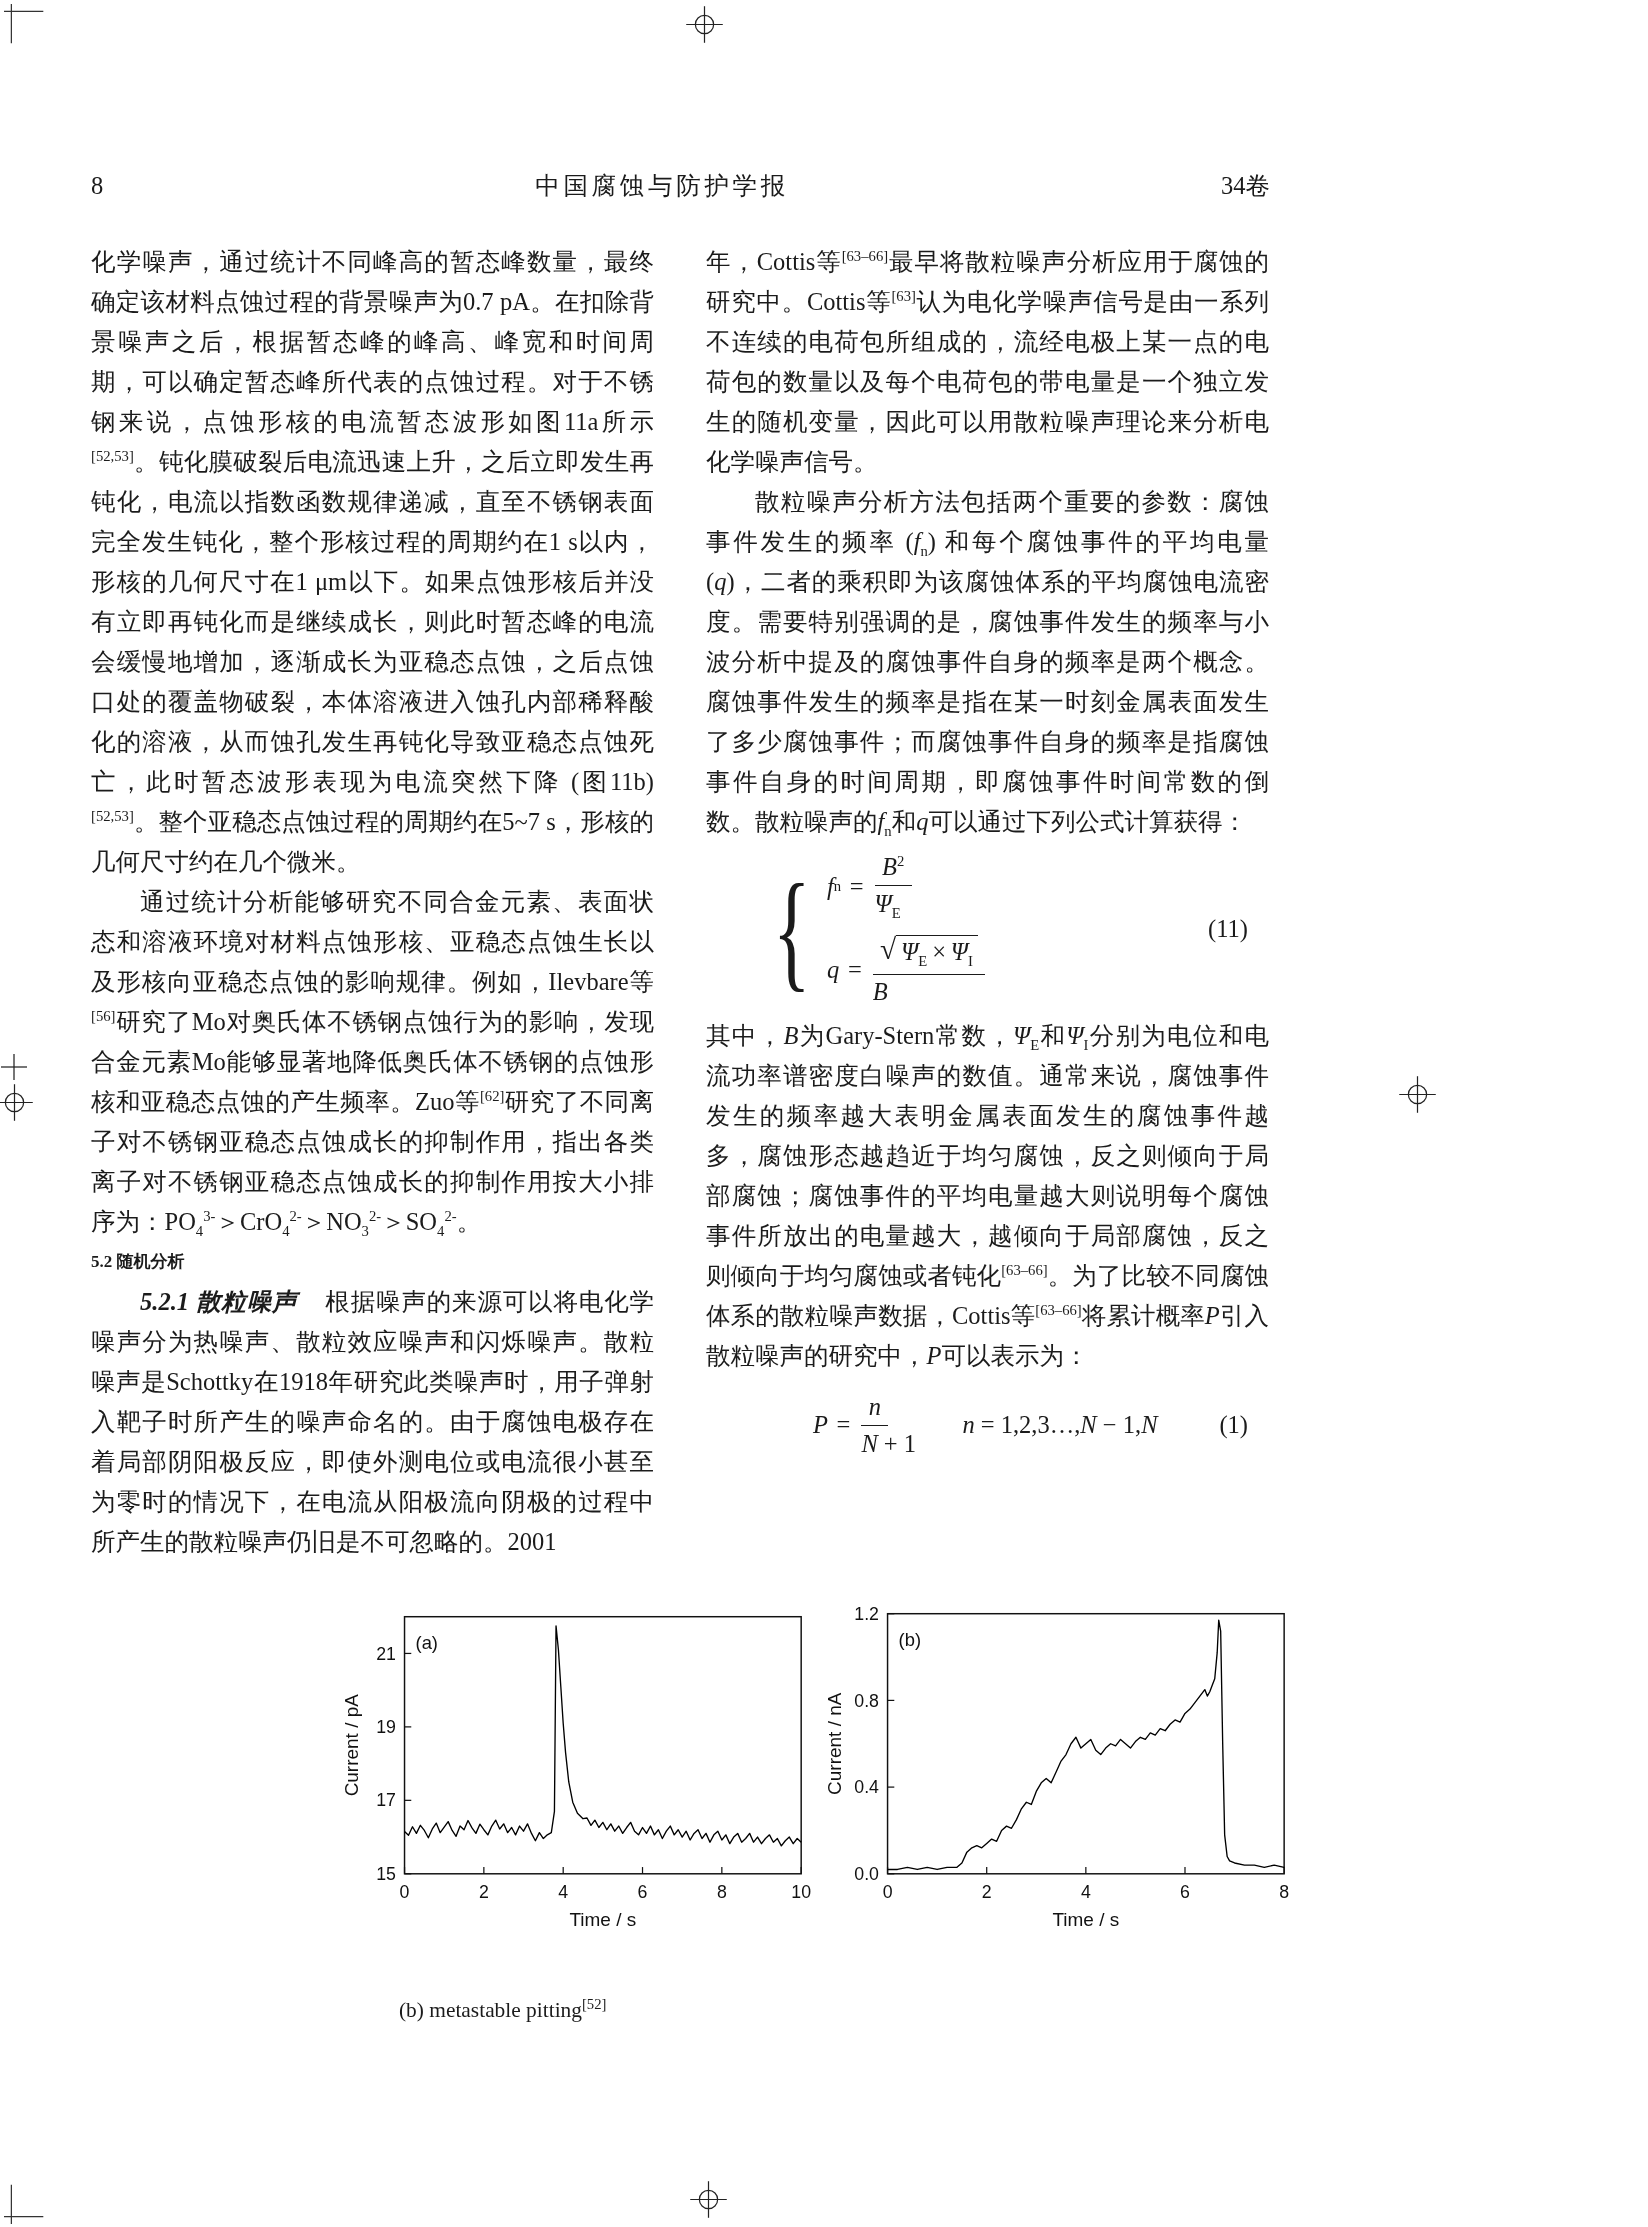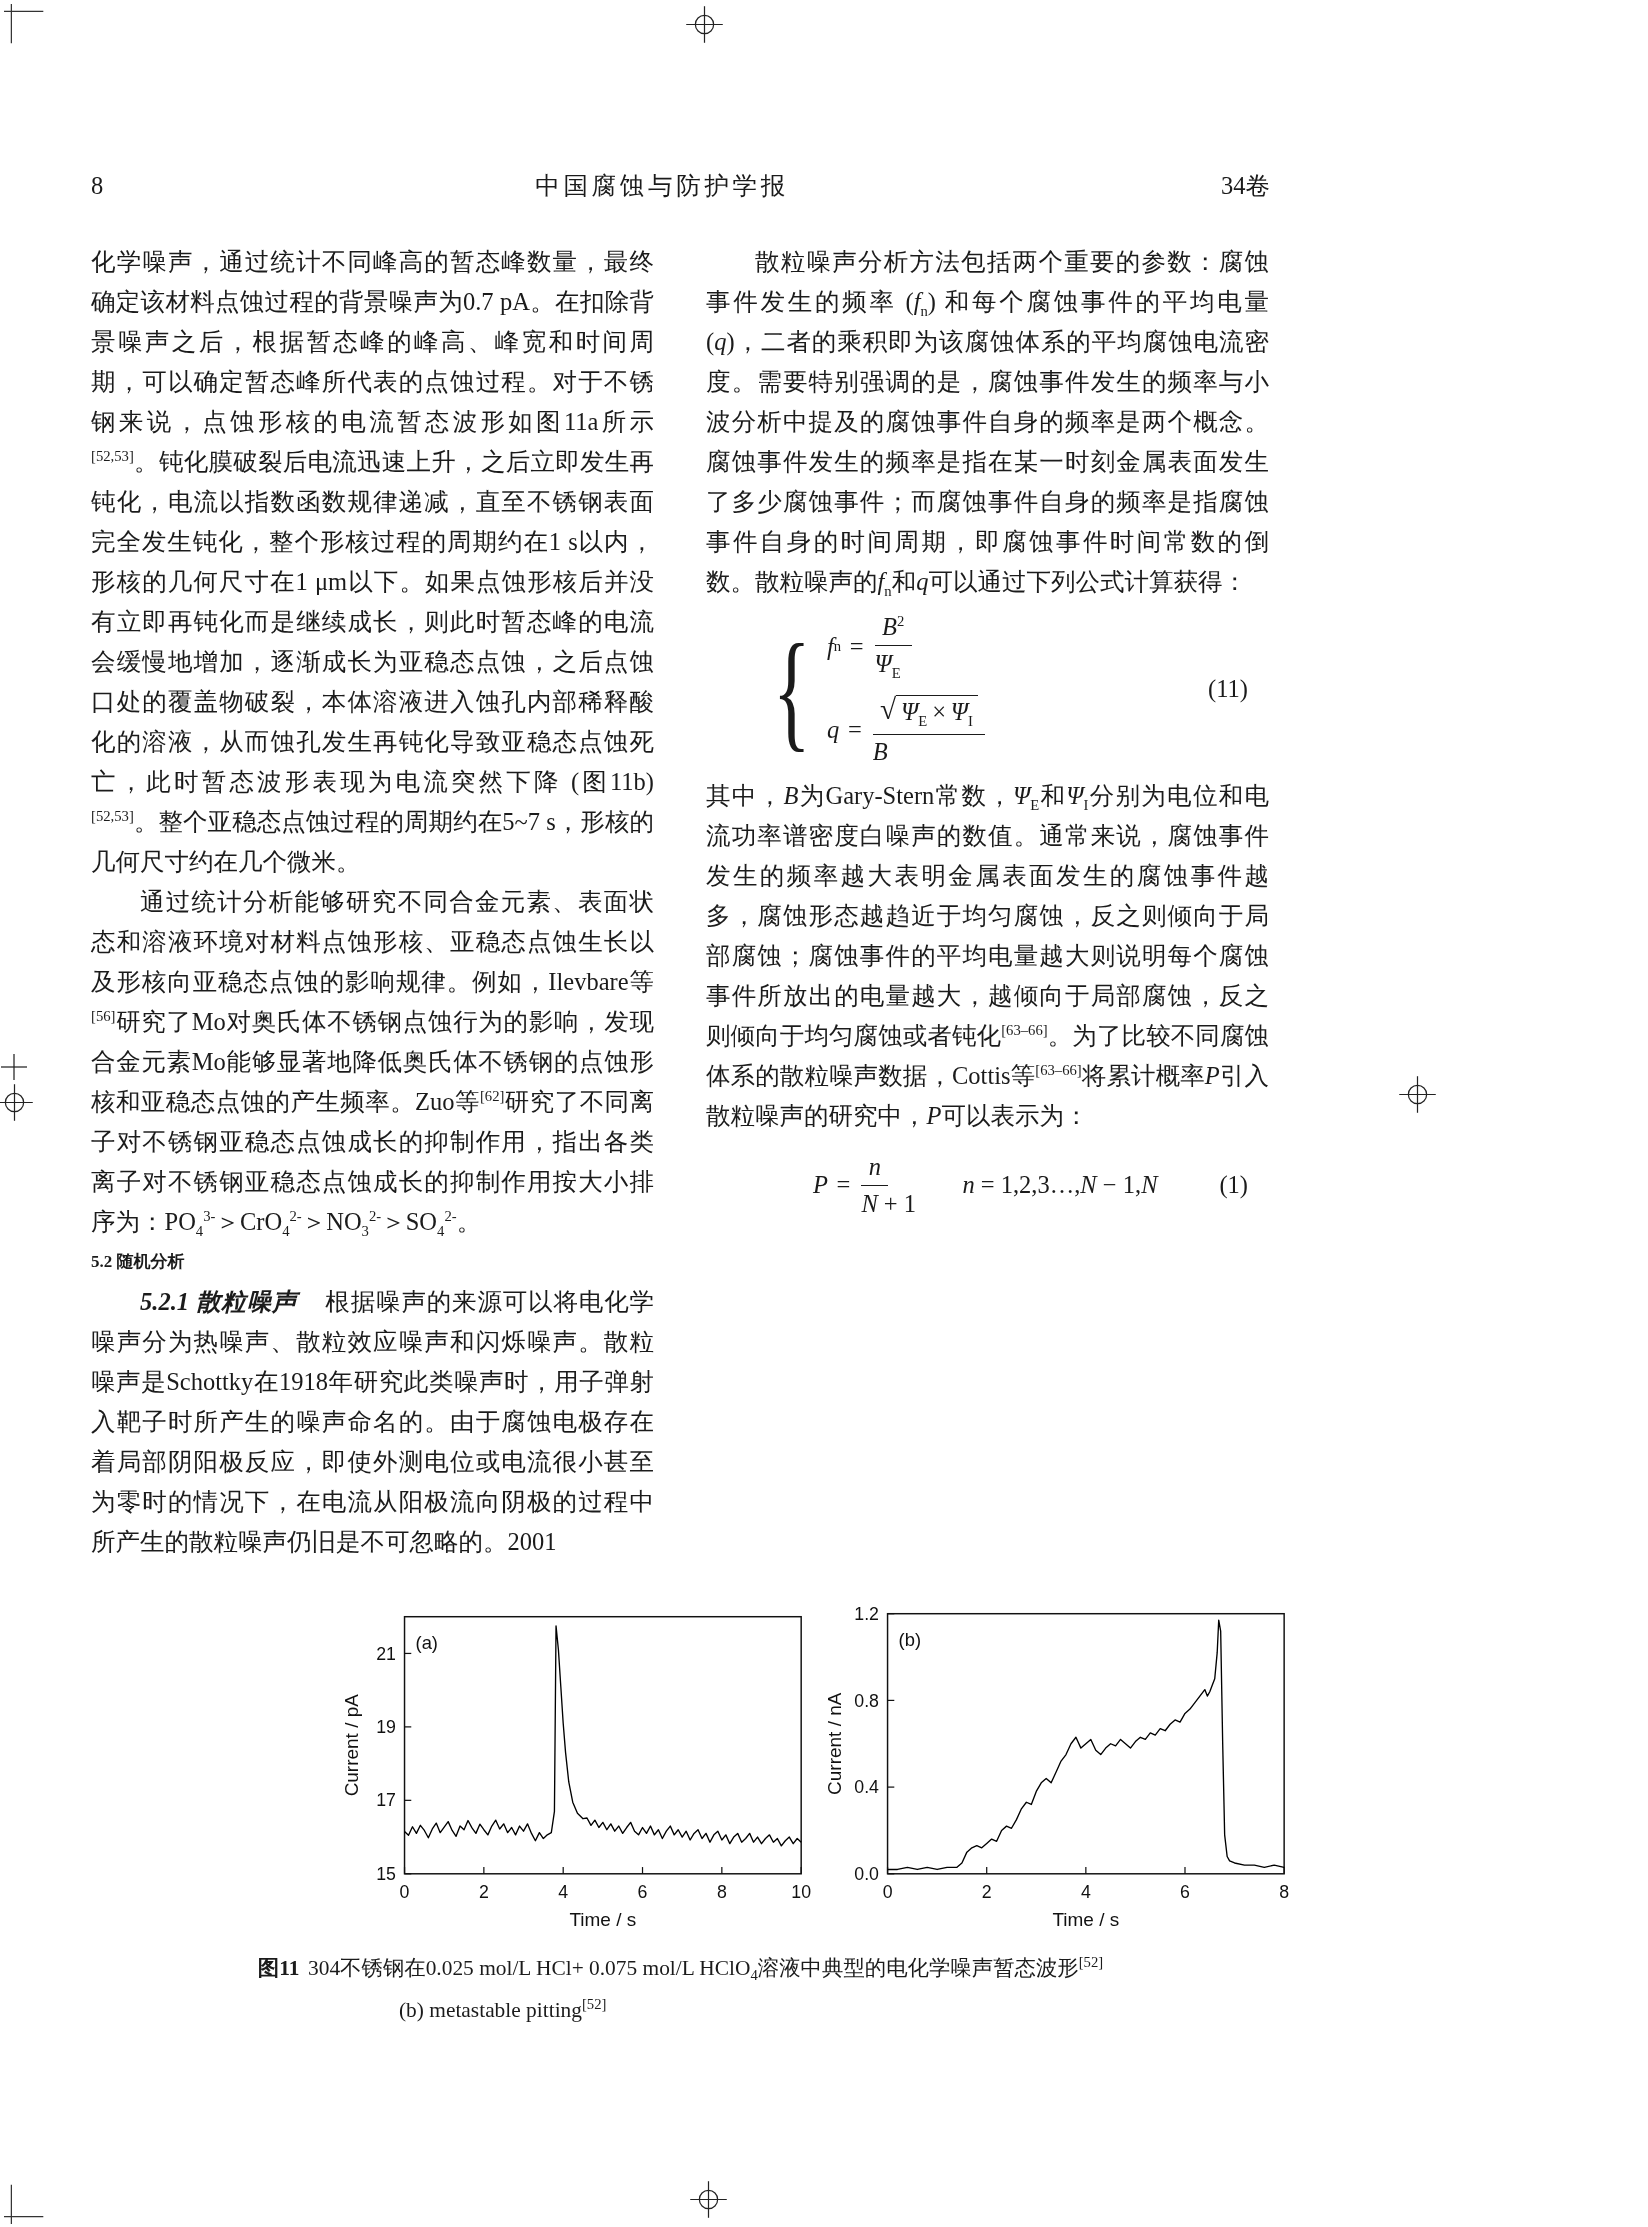--- a/index.html
+++ b/index.html
@@ -101,20 +101,21 @@
 
   <main class="content">
     <section class="col left">
       <p class="para">化学噪声，通过统计不同峰高的暂态峰数量，最终确定该材料点蚀过程的背景噪声为0.7 pA。在扣除背景噪声之后，根据暂态峰的峰高、峰宽和时间周期，可以确定暂态峰所代表的点蚀过程。对于不锈钢来说，点蚀形核的电流暂态波形如图11a所示<sup>[52,53]</sup>。钝化膜破裂后电流迅速上升，之后立即发生再钝化，电流以指数函数规律递减，直至不锈钢表面完全发生钝化，整个形核过程的周期约在1 s以内，形核的几何尺寸在1 μm以下。如果点蚀形核后并没有立即再钝化而是继续成长，则此时暂态峰的电流会缓慢地增加，逐渐成长为亚稳态点蚀，之后点蚀口处的覆盖物破裂，本体溶液进入蚀孔内部稀释酸化的溶液，从而蚀孔发生再钝化导致亚稳态点蚀死亡，此时暂态波形表现为电流突然下降 (图11b)<sup>[52,53]</sup>。整个亚稳态点蚀过程的周期约在5~7 s，形核的几何尺寸约在几个微米。</p>
       <p class="para indent">通过统计分析能够研究不同合金元素、表面状态和溶液环境对材料点蚀形核、亚稳态点蚀生长以及形核向亚稳态点蚀的影响规律。例如，Ilevbare等<sup>[56]</sup>研究了Mo对奥氏体不锈钢点蚀行为的影响，发现合金元素Mo能够显著地降低奥氏体不锈钢的点蚀形核和亚稳态点蚀的产生频率。Zuo等<sup>[62]</sup>研究了不同离子对不锈钢亚稳态点蚀成长的抑制作用，指出各类离子对不锈钢亚稳态点蚀成长的抑制作用按大小排序为：PO<sub>4</sub><sup>3-</sup>＞CrO<sub>4</sub><sup>2-</sup>＞NO<sub>3</sub><sup>2-</sup>＞SO<sub>4</sub><sup>2-</sup>。</p>
       <h3 class="sec-heading">5.2 随机分析</h3>
       <p class="para indent"><span class="runin">5.2.1 散粒噪声</span><span>根据噪声的来源可以将电化学噪声分为热噪声、散粒效应噪声和闪烁噪声。散粒噪声是Schottky在1918年研究此类噪声时，用子弹射入靶子时所产生的噪声命名的。由于腐蚀电极存在着局部阴阳极反应，即使外测电位或电流很小甚至为零时的情况下，在电流从阳极流向阴极的过程中所产生的散粒噪声仍旧是不可忽略的。2001</span></p>
     </section>
 
     <section class="col right">
+      <p class="para">年，Cottis等<sup>[63–66]</sup>最早将散粒噪声分析应用于腐蚀的研究中。Cottis等<sup>[63]</sup>认为电化学噪声信号是由一系列不连续的电荷包所组成的，流经电极上某一点的电荷包的数量以及每个电荷包的带电量是一个独立发生的随机变量，因此可以用散粒噪声理论来分析电化学噪声信号。</p>
       <p class="para indent">散粒噪声分析方法包括两个重要的参数：腐蚀事件发生的频率 (<i>f</i><sub>n</sub>) 和每个腐蚀事件的平均电量 (<i>q</i>)，二者的乘积即为该腐蚀体系的平均腐蚀电流密度。需要特别强调的是，腐蚀事件发生的频率与小波分析中提及的腐蚀事件自身的频率是两个概念。腐蚀事件发生的频率是指在某一时刻金属表面发生了多少腐蚀事件；而腐蚀事件自身的频率是指腐蚀事件自身的时间周期，即腐蚀事件时间常数的倒数。散粒噪声的<i>f</i><sub>n</sub>和<i>q</i>可以通过下列公式计算获得：</p>
 
       <div class="equation eq11">
         <span class="brace">{</span>
         <div class="eq-lines">
           <div class="eq-line">
             <span class="mvar">f</span>
               <sub>n</sub>
             <span class="meq">=</span>
             <span class="frac">
@@ -203,21 +204,18 @@
         <line x1="102" y1="183.66666666666663" x2="113" y2="183.66666666666663" stroke="#111" stroke-width="2"></line>
         <text x="88" y="193.66666666666663" text-anchor="end" font-size="29" font-family="Liberation Sans, DejaVu Sans, sans-serif" fill="#111">0.8</text>
         <line x1="102" y1="42" x2="113" y2="42" stroke="#111" stroke-width="2"></line>
         <text x="88" y="52" text-anchor="end" font-size="29" font-family="Liberation Sans, DejaVu Sans, sans-serif" fill="#111">1.2</text>
         <polyline points="102.0,459.9 118.2,459.9 134.4,456.4 150.6,459.9 166.8,456.4 183.0,459.9 199.2,456.4 215.4,456.4 223.5,449.3 231.6,431.6 239.7,424.5 247.8,421.0 255.9,424.5 264.0,417.4 272.1,410.3 280.2,413.9 288.3,396.2 296.4,389.1 304.5,392.6 312.6,378.5 320.7,360.8 328.8,350.1 336.9,353.7 345.0,332.4 353.1,318.3 361.2,311.2 369.3,318.3 377.4,300.5 385.5,282.8 393.6,272.2 401.7,254.5 409.8,243.9 417.9,261.6 426.0,254.5 434.1,247.4 442.2,265.1 450.3,272.2 458.4,261.6 466.5,254.5 474.6,258.0 482.7,247.4 490.8,254.5 498.9,261.6 507.0,251.0 515.1,243.9 523.2,247.4 531.3,236.8 539.4,240.3 547.5,229.7 555.6,233.2 563.7,222.6 571.8,215.5 579.9,219.1 588.0,204.9 596.1,197.8 604.2,187.2 612.3,176.6 620.4,166.0 624.5,176.6 628.5,169.5 632.5,158.9 636.6,148.3 640.6,105.7 643.1,52.6 646.3,70.3 649.6,254.5 652.8,403.3 656.9,438.7 660.9,445.8 669.0,449.3 685.2,452.8 701.4,452.8 717.6,456.4 733.8,452.8 750.0,456.4" fill="none" stroke="#000" stroke-width="2.2" stroke-linejoin="round"></polyline>
         <text x="120" y="94" font-size="30" font-family="Liberation Sans, DejaVu Sans, sans-serif" fill="#111">(b)</text>
         <text x="426" y="553" text-anchor="middle" font-size="31" font-family="Liberation Sans, DejaVu Sans, sans-serif" fill="#111">Time / s</text>
         <text text-anchor="middle" font-size="31" font-family="Liberation Sans, DejaVu Sans, sans-serif" fill="#111" transform="translate(26 254.5) rotate(-90)">Current / nA</text>
       </svg></div>
 
-  <div class="caption caption-cn">
-    <b class="cap-label">图11</b><span>304不锈钢在0.025 mol/L HCl+ 0.075 mol/L HClO<sub>4</sub>溶液中典型的电化学噪声暂态波形<sup>[52]</sup></span>
-  </div>
   <div class="caption caption-en2">
     <span>(b) metastable pitting<sup>[52]</sup></span>
   </div>
 
 </div>
 
 
 </body></html>

